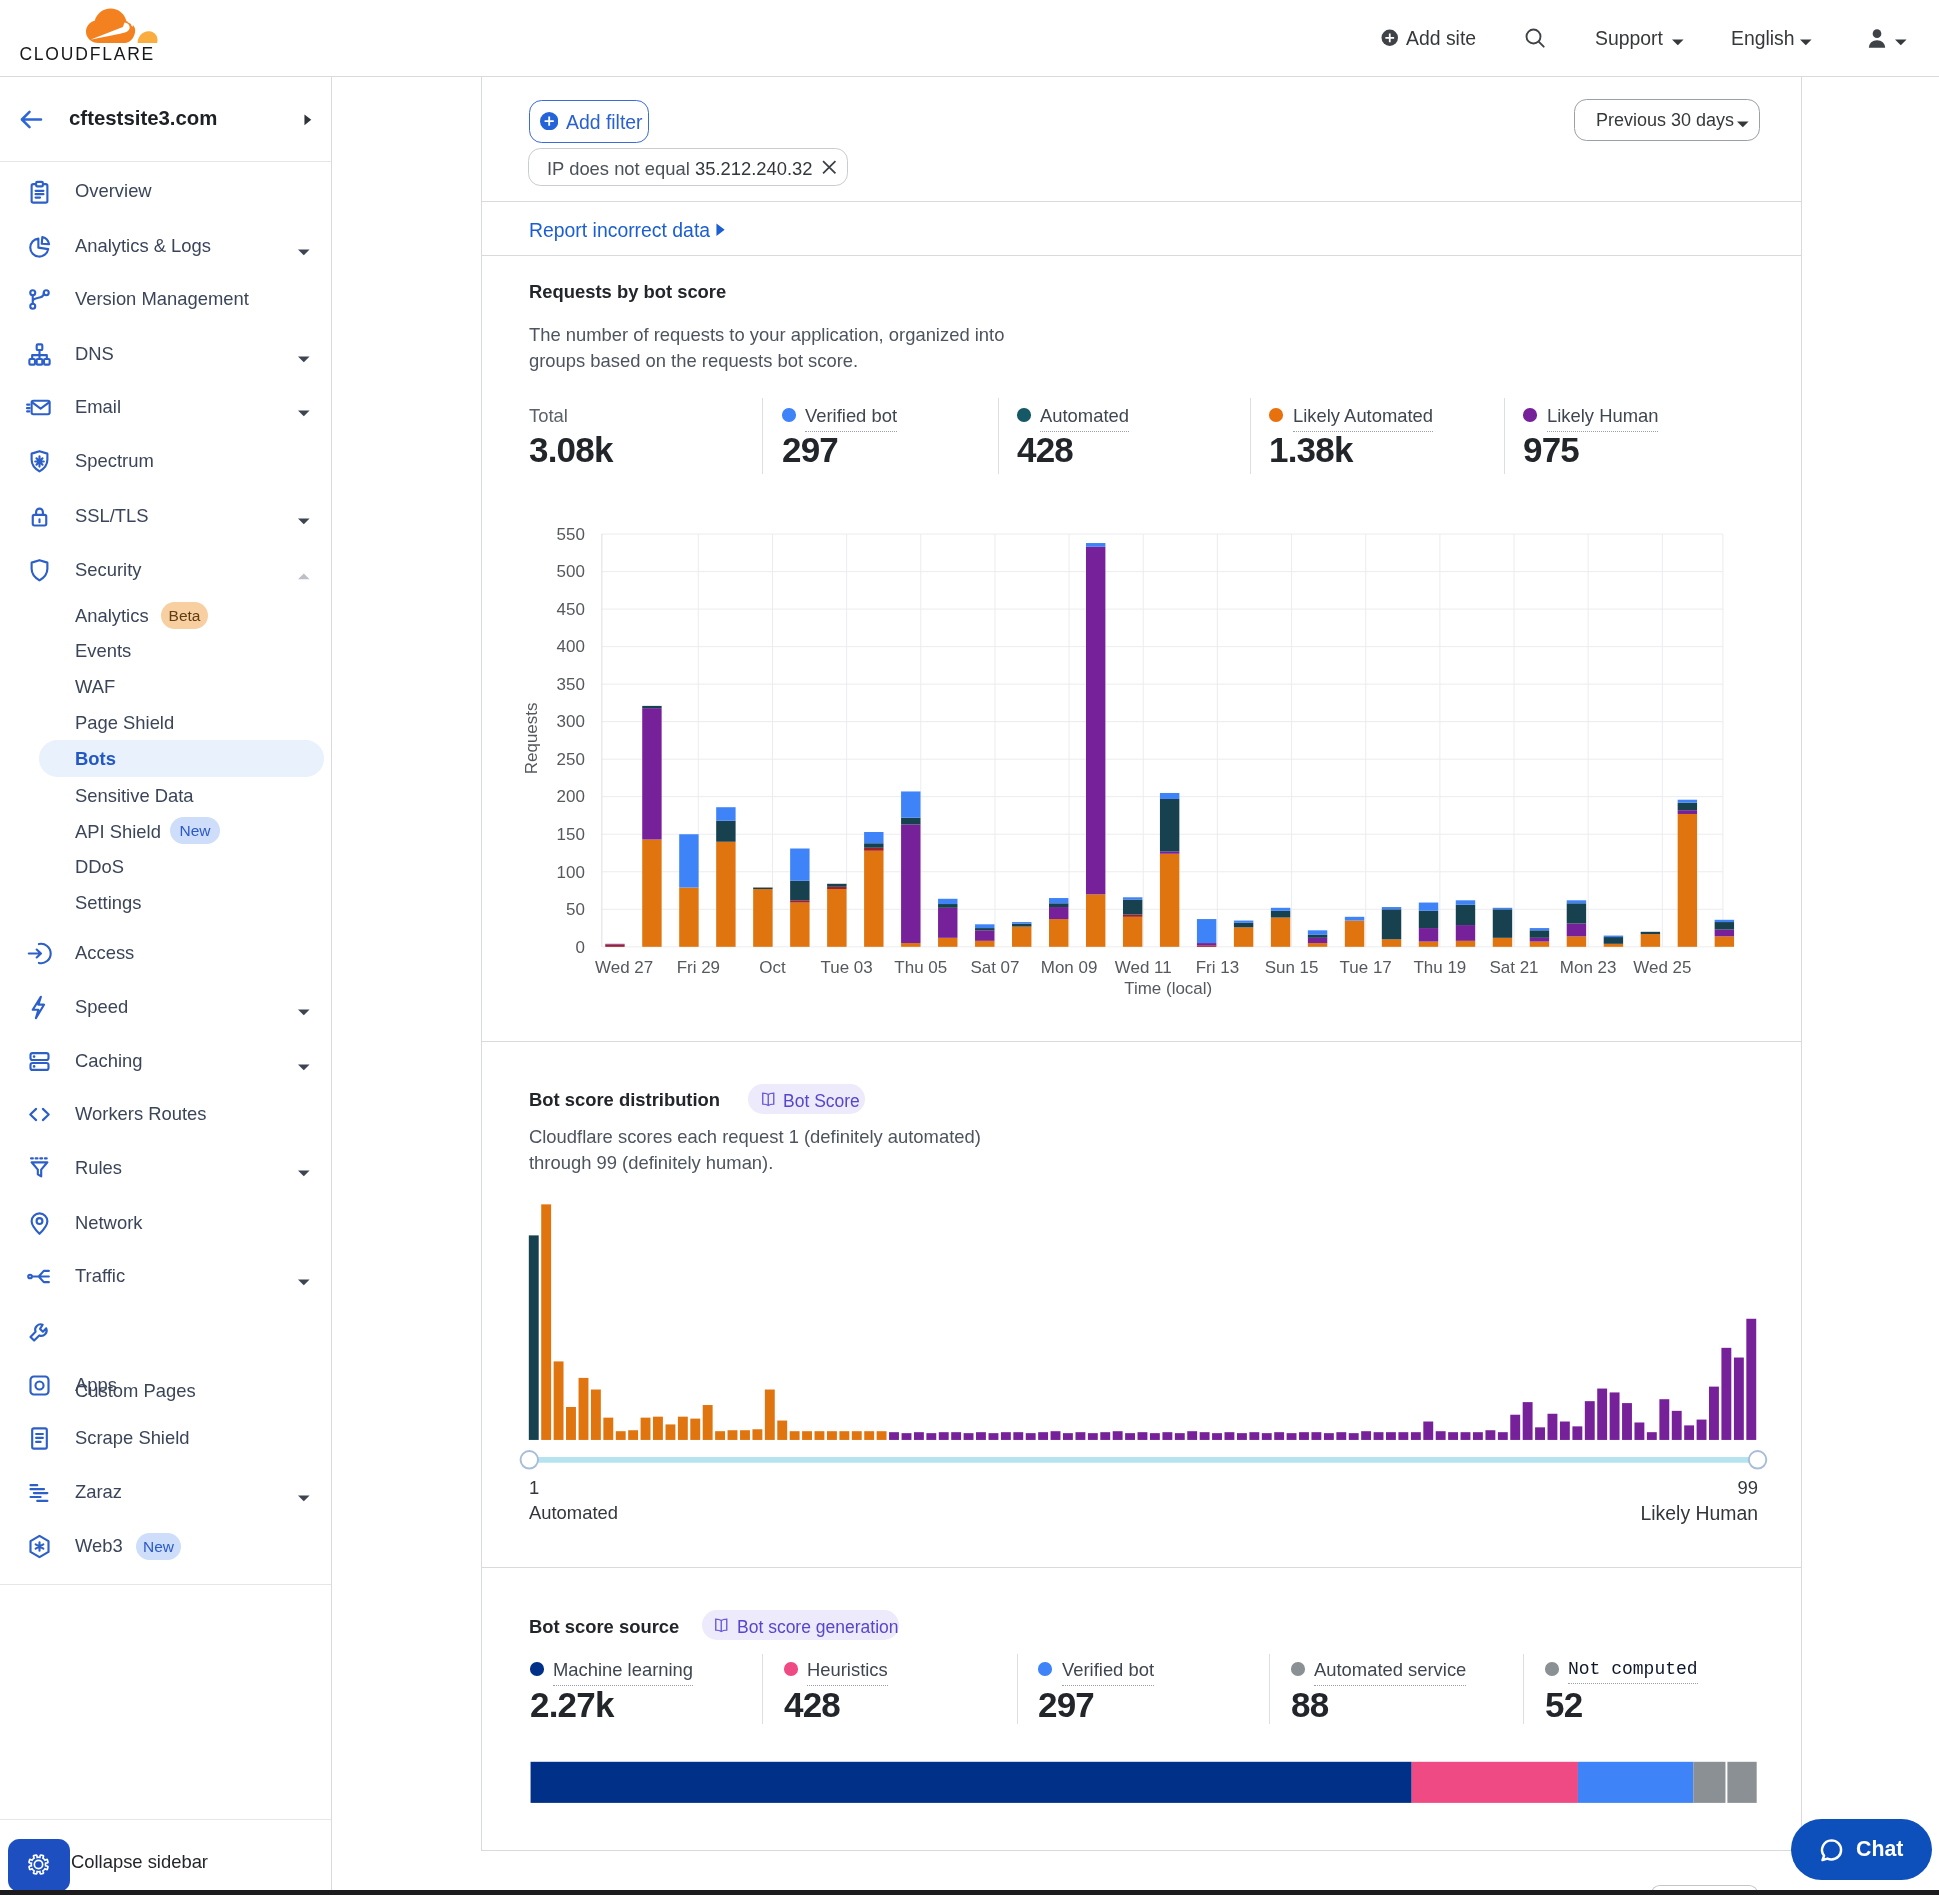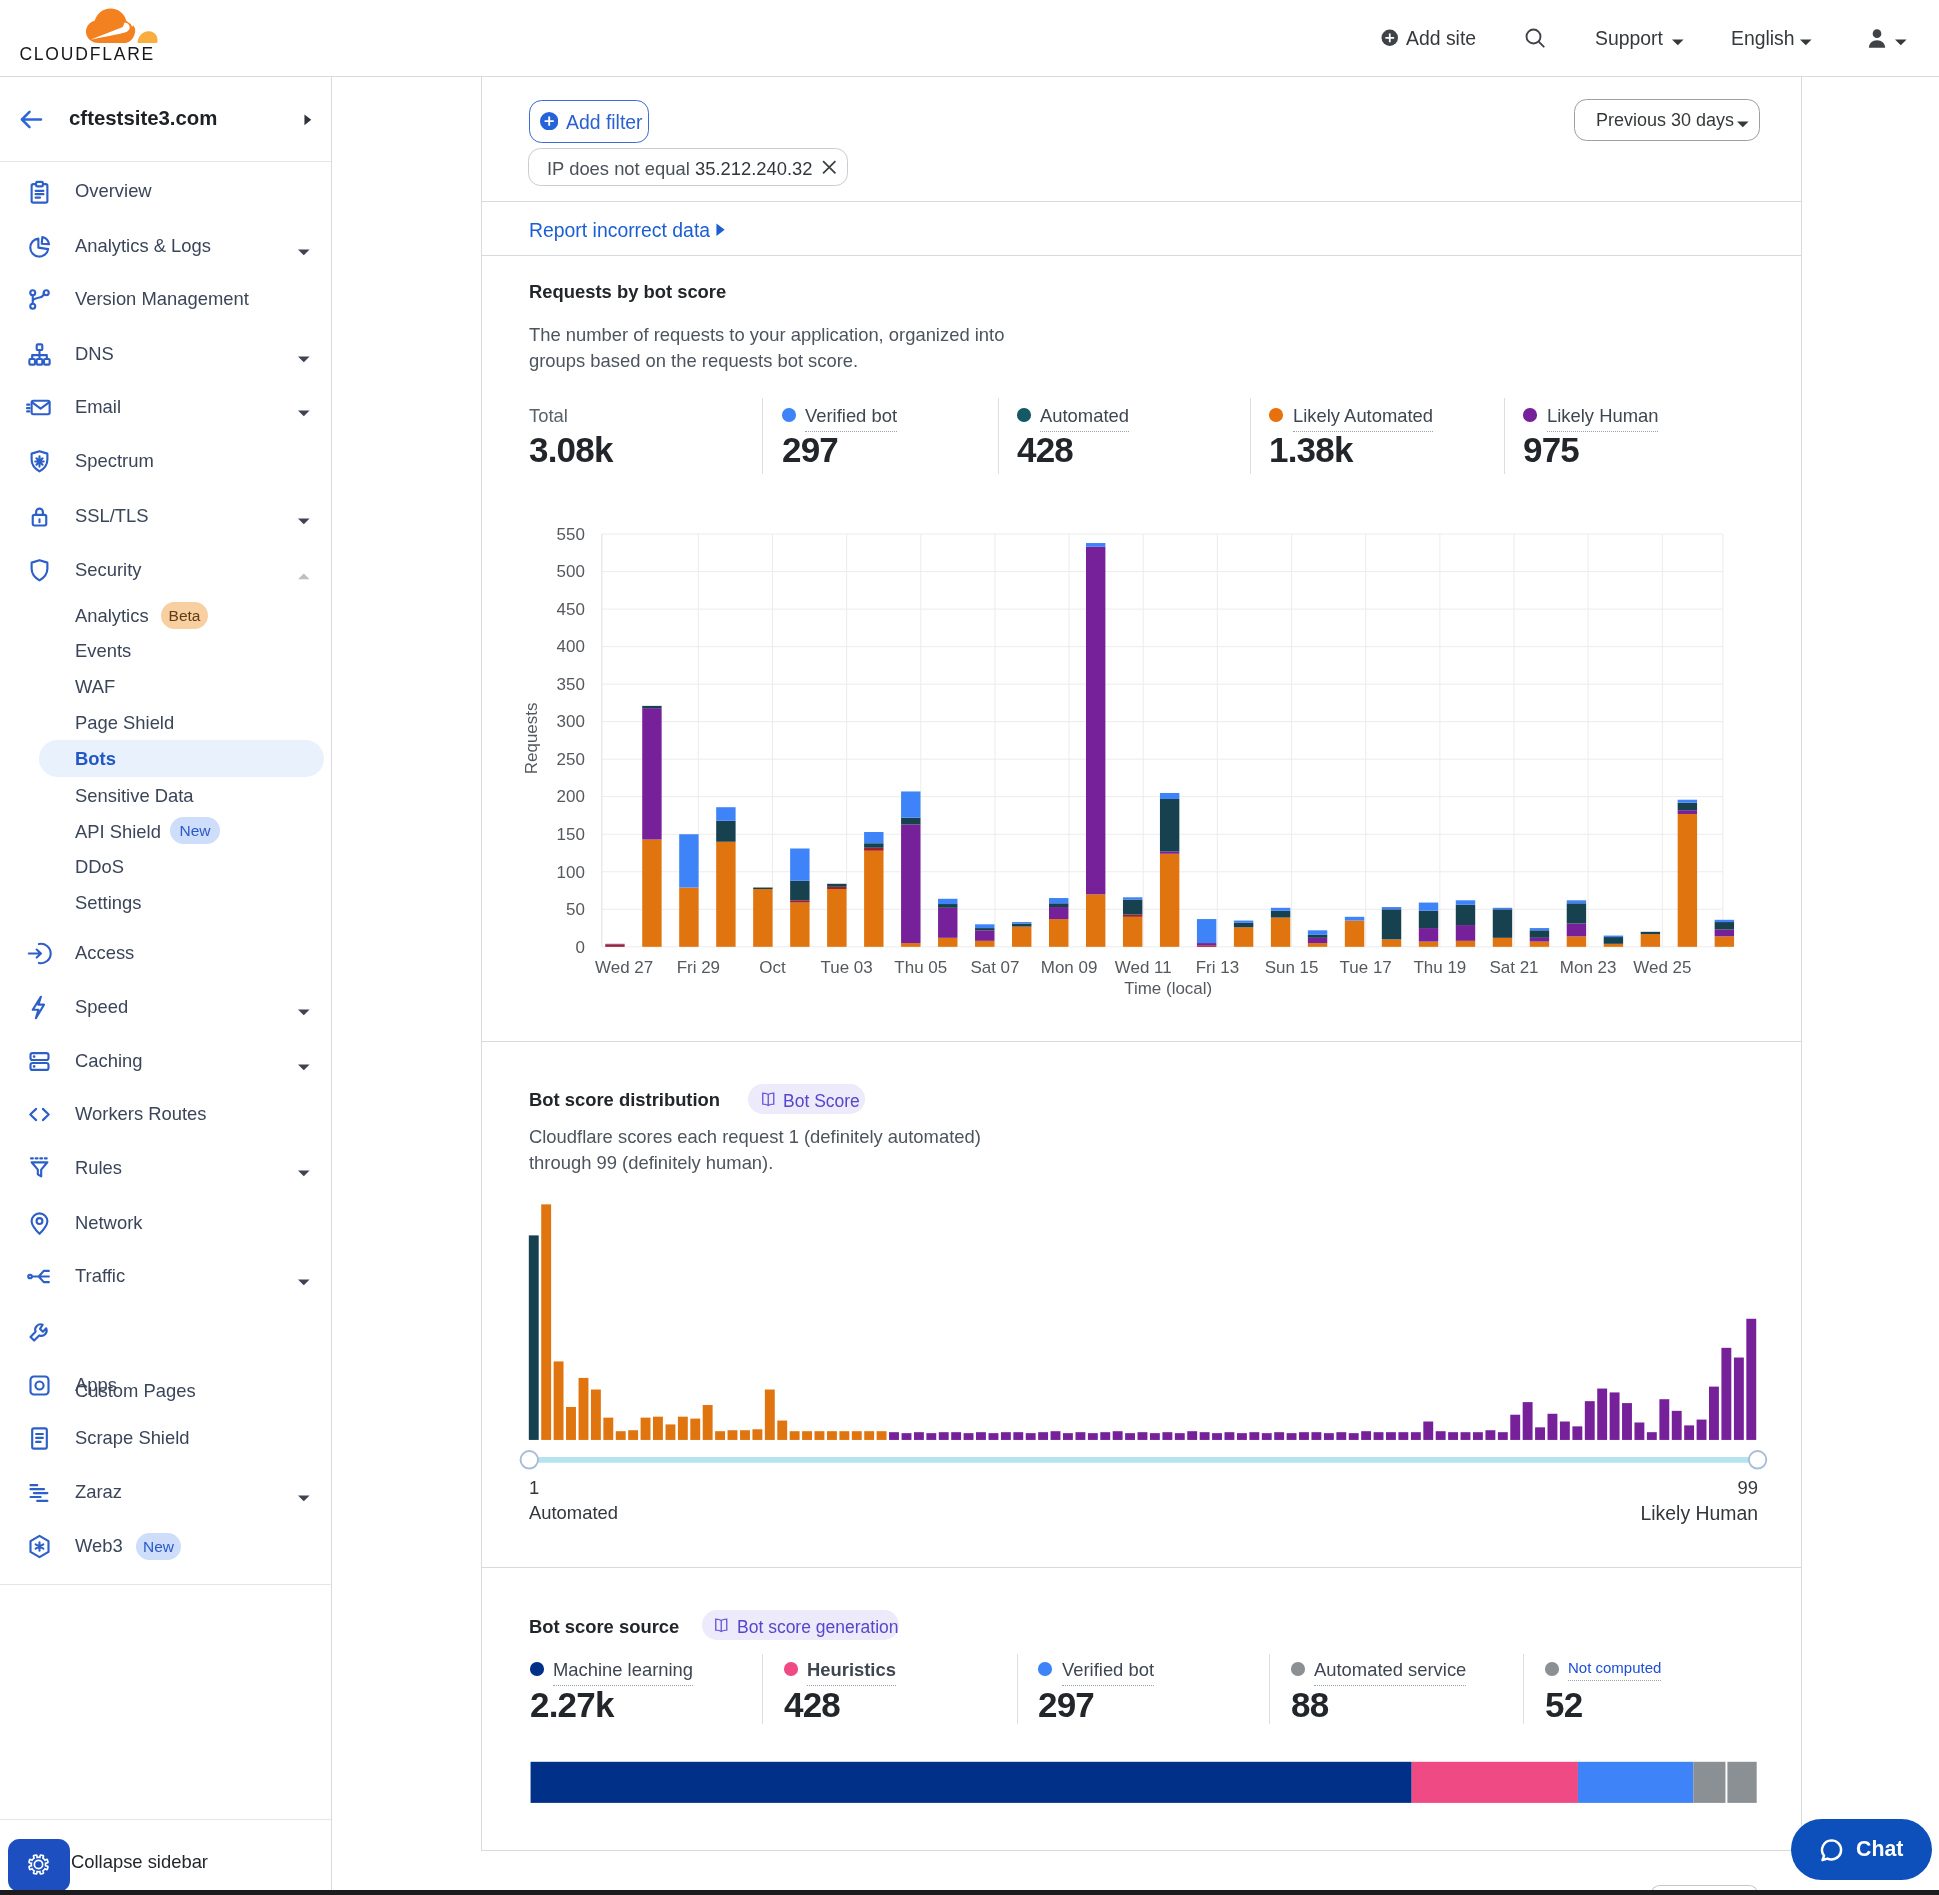--- a/index.html
+++ b/index.html
@@ -529,30 +529,30 @@
   </svg>
 <div style="position:absolute;left:737px;top:1617px;font-size:17.5px;color:#5646cc">Bot score generation</div>
 <div style="position:absolute;left:762px;top:1654px;height:70px;border-left:1px solid #dcdee1"></div>
 <div style="position:absolute;left:1017px;top:1654px;height:70px;border-left:1px solid #dcdee1"></div>
 <div style="position:absolute;left:1269px;top:1654px;height:70px;border-left:1px solid #dcdee1"></div>
 <div style="position:absolute;left:1523px;top:1654px;height:70px;border-left:1px solid #dcdee1"></div>
 <div style="position:absolute;left:530px;top:1662px;width:13.6px;height:13.6px;border-radius:6.8px;background:#003087"></div>
 <div style="position:absolute;left:553px;top:1659px;font-size:18.4px;color:#3f4650;border-bottom:1.9px dotted #9aa1a9;padding-bottom:3.9px;">Machine learning</div>
 <div style="position:absolute;left:530px;top:1685px;font-size:35px;font-weight:600;color:#22262b;letter-spacing:-0.8px">2.27k</div>
 <div style="position:absolute;left:784px;top:1662px;width:13.6px;height:13.6px;border-radius:6.8px;background:#f04a85"></div>
-<div style="position:absolute;left:807px;top:1659px;font-size:18.4px;color:#3f4650;border-bottom:1.9px dotted #9aa1a9;padding-bottom:3.9px;font-weight:bold;">Heuristics</div>
+<div style="position:absolute;left:807px;top:1659px;font-size:18.4px;color:#3f4650;border-bottom:1.9px dotted #9aa1a9;padding-bottom:3.9px;">Heuristics</div>
 <div style="position:absolute;left:784px;top:1685px;font-size:35px;font-weight:600;color:#22262b;letter-spacing:-0.8px">428</div>
 <div style="position:absolute;left:1038px;top:1662px;width:13.6px;height:13.6px;border-radius:6.8px;background:#3e83f7"></div>
 <div style="position:absolute;left:1062px;top:1659px;font-size:18.4px;color:#3f4650;border-bottom:1.9px dotted #9aa1a9;padding-bottom:3.9px;">Verified bot</div>
 <div style="position:absolute;left:1038px;top:1685px;font-size:35px;font-weight:600;color:#22262b;letter-spacing:-0.8px">297</div>
 <div style="position:absolute;left:1291px;top:1662px;width:13.6px;height:13.6px;border-radius:6.8px;background:#8b9095"></div>
 <div style="position:absolute;left:1314px;top:1659px;font-size:18.4px;color:#3f4650;border-bottom:1.9px dotted #9aa1a9;padding-bottom:3.9px;">Automated service</div>
 <div style="position:absolute;left:1291px;top:1685px;font-size:35px;font-weight:600;color:#22262b;letter-spacing:-0.8px">88</div>
 <div style="position:absolute;left:1545px;top:1662px;width:13.6px;height:13.6px;border-radius:6.8px;background:#8b9095"></div>
-<div style="position:absolute;left:1568px;top:1659px;font-size:15px;color:#1d4ed8;border-bottom:1.9px dotted #9aa1a9;padding-bottom:3.9px;">Not computed</div>
+<div style="position:absolute;left:1568px;top:1659px;font-size:18px;color:#0f172a;border-bottom:1.9px dotted #9aa1a9;padding-bottom:3.9px;font-family:Liberation Mono, monospace;">Not computed</div>
 <div style="position:absolute;left:1545px;top:1685px;font-size:35px;font-weight:600;color:#22262b;letter-spacing:-0.8px">52</div>
 <svg width="1321" height="58" style="position:absolute;left:481px;top:1756px" viewBox="0 0 1361 60">
     <rect x="48.5" y="6" width="911.5" height="42.5" fill="#003087"></rect>
     <rect x="960.0" y="6" width="172.0" height="42.5" fill="#f04a85"></rect>
     <rect x="1132.0" y="6" width="119.3" height="42.5" fill="#3e83f7"></rect>
     <rect x="1251.3" y="6" width="33.3" height="42.5" fill="#8b9095"></rect>
     <rect x="1286.6" y="6" width="30.3" height="42.5" fill="#8b9095"></rect>
   </svg>
 <div style="position:absolute;left:1791px;top:1819px;width:141px;height:61px;border-radius:31px;background:#0d50bc"></div>
 <svg style="position:absolute;left:1818px;top:1837px" width="27" height="27" viewBox="0 0 24 24">

